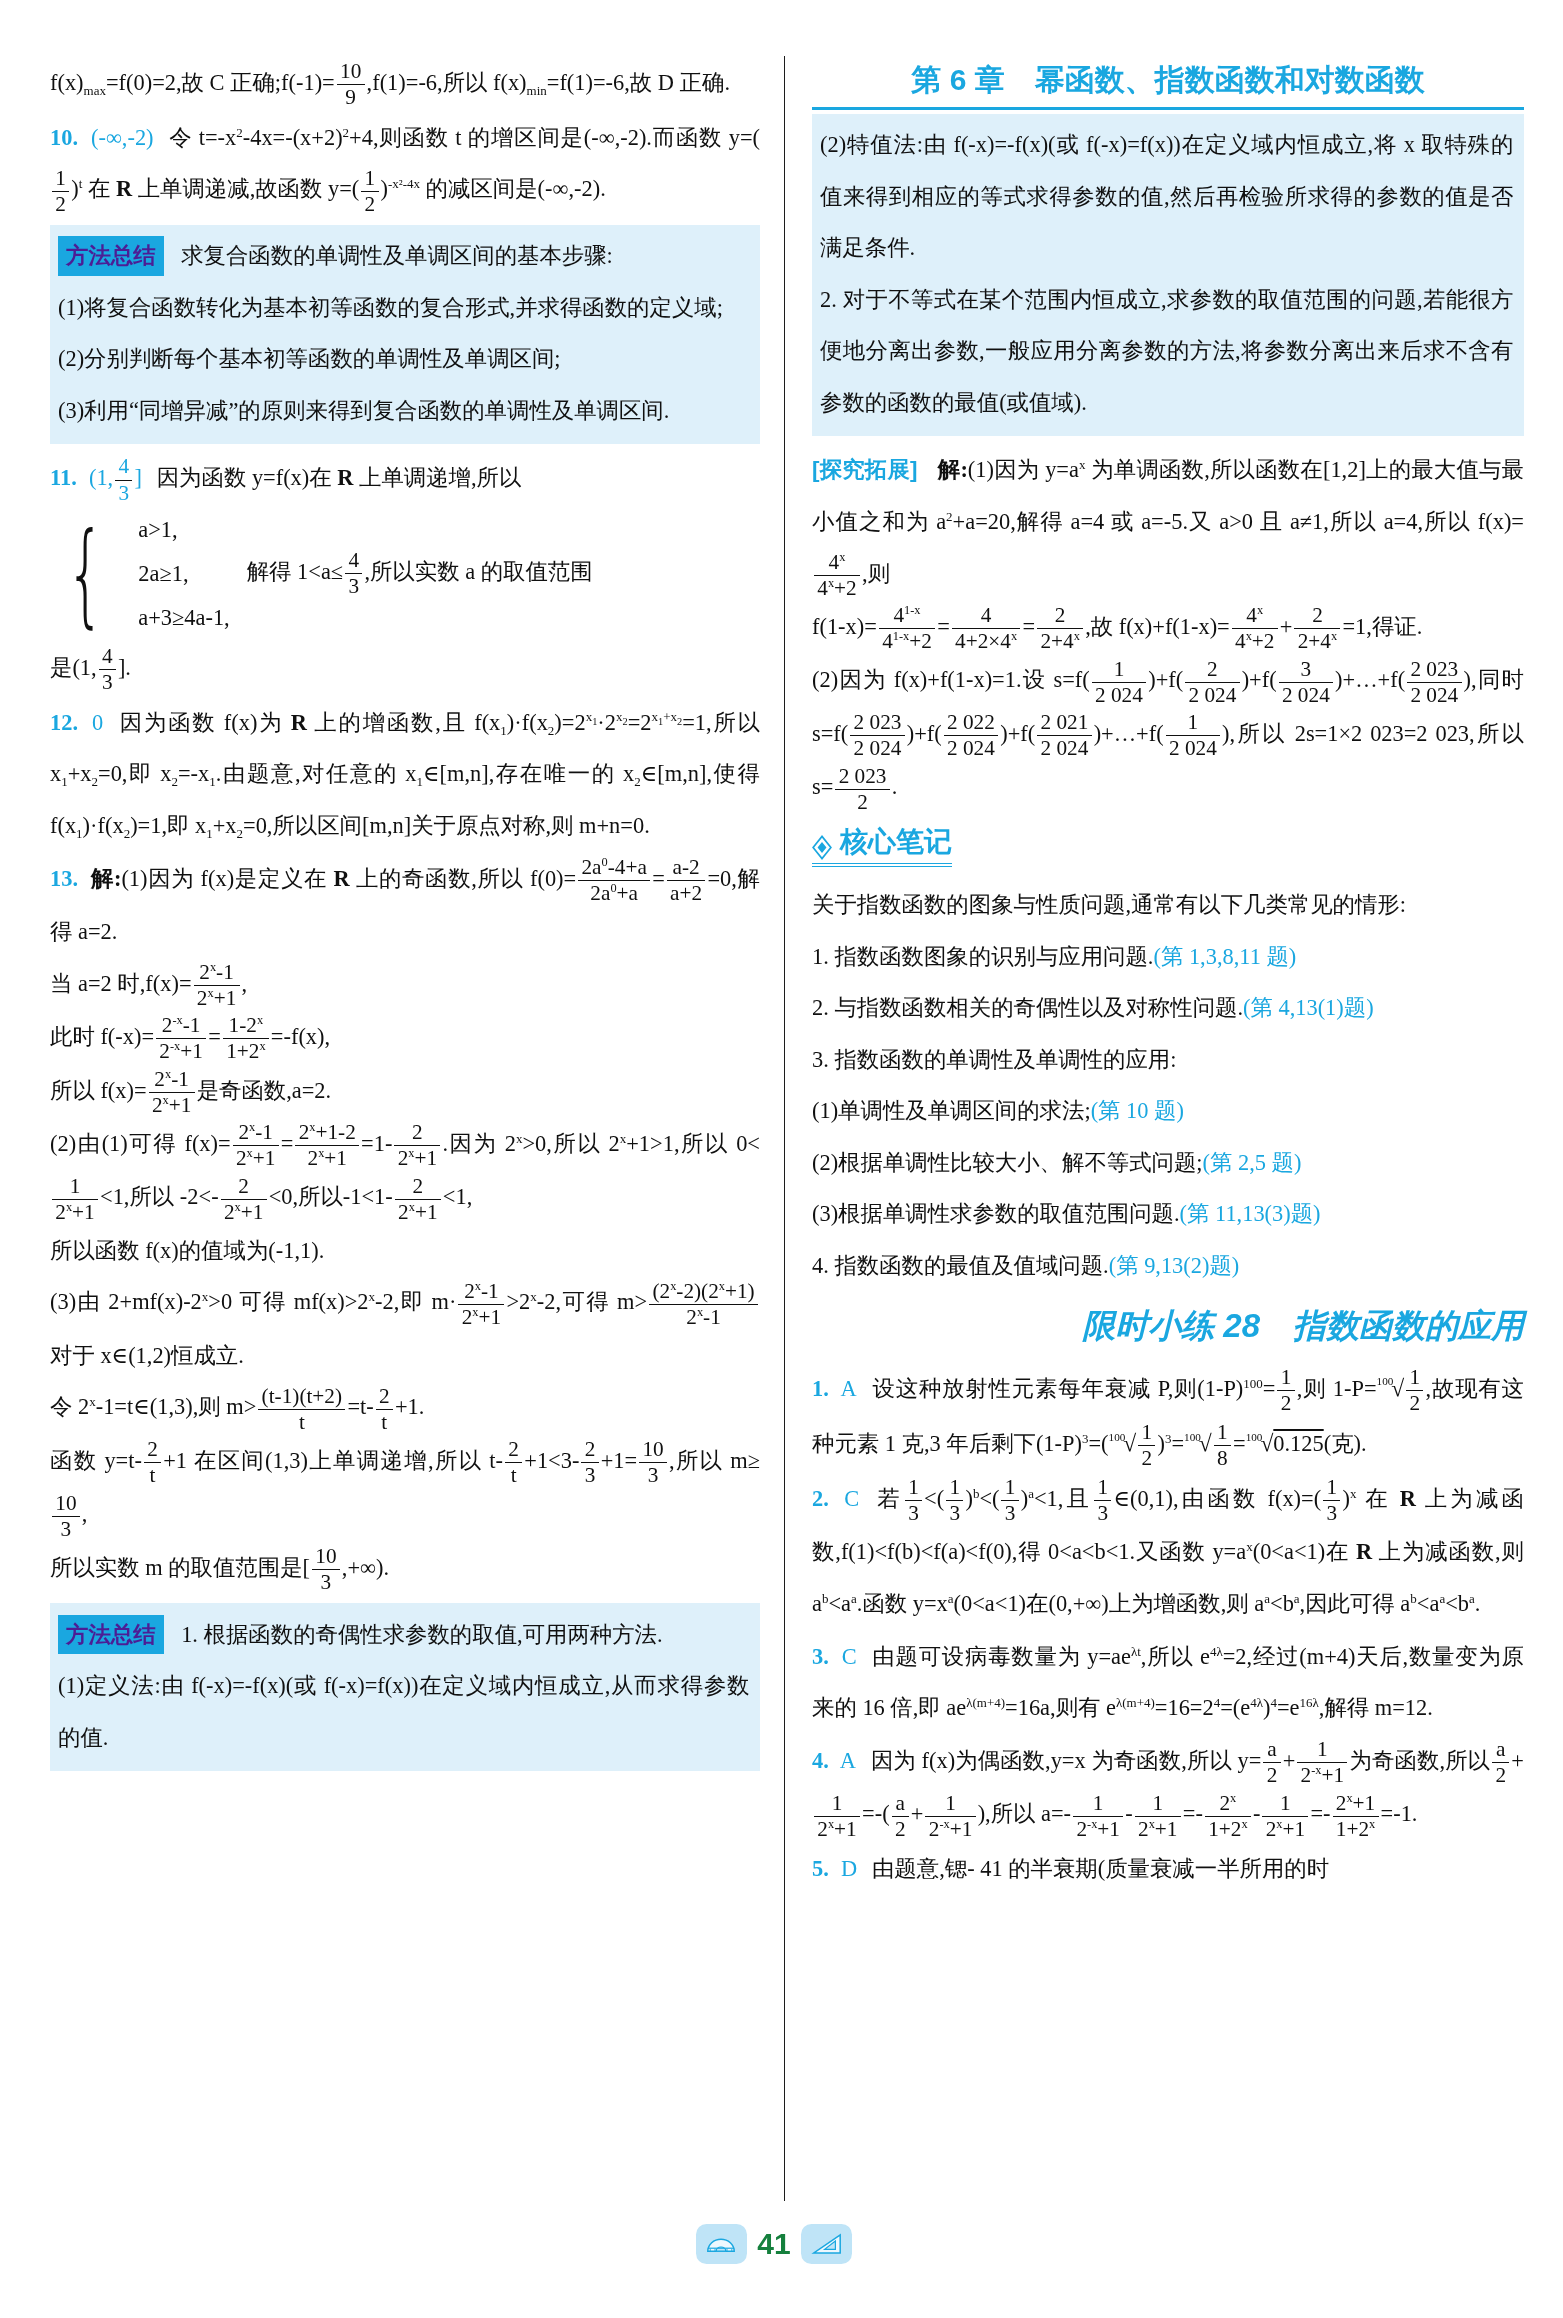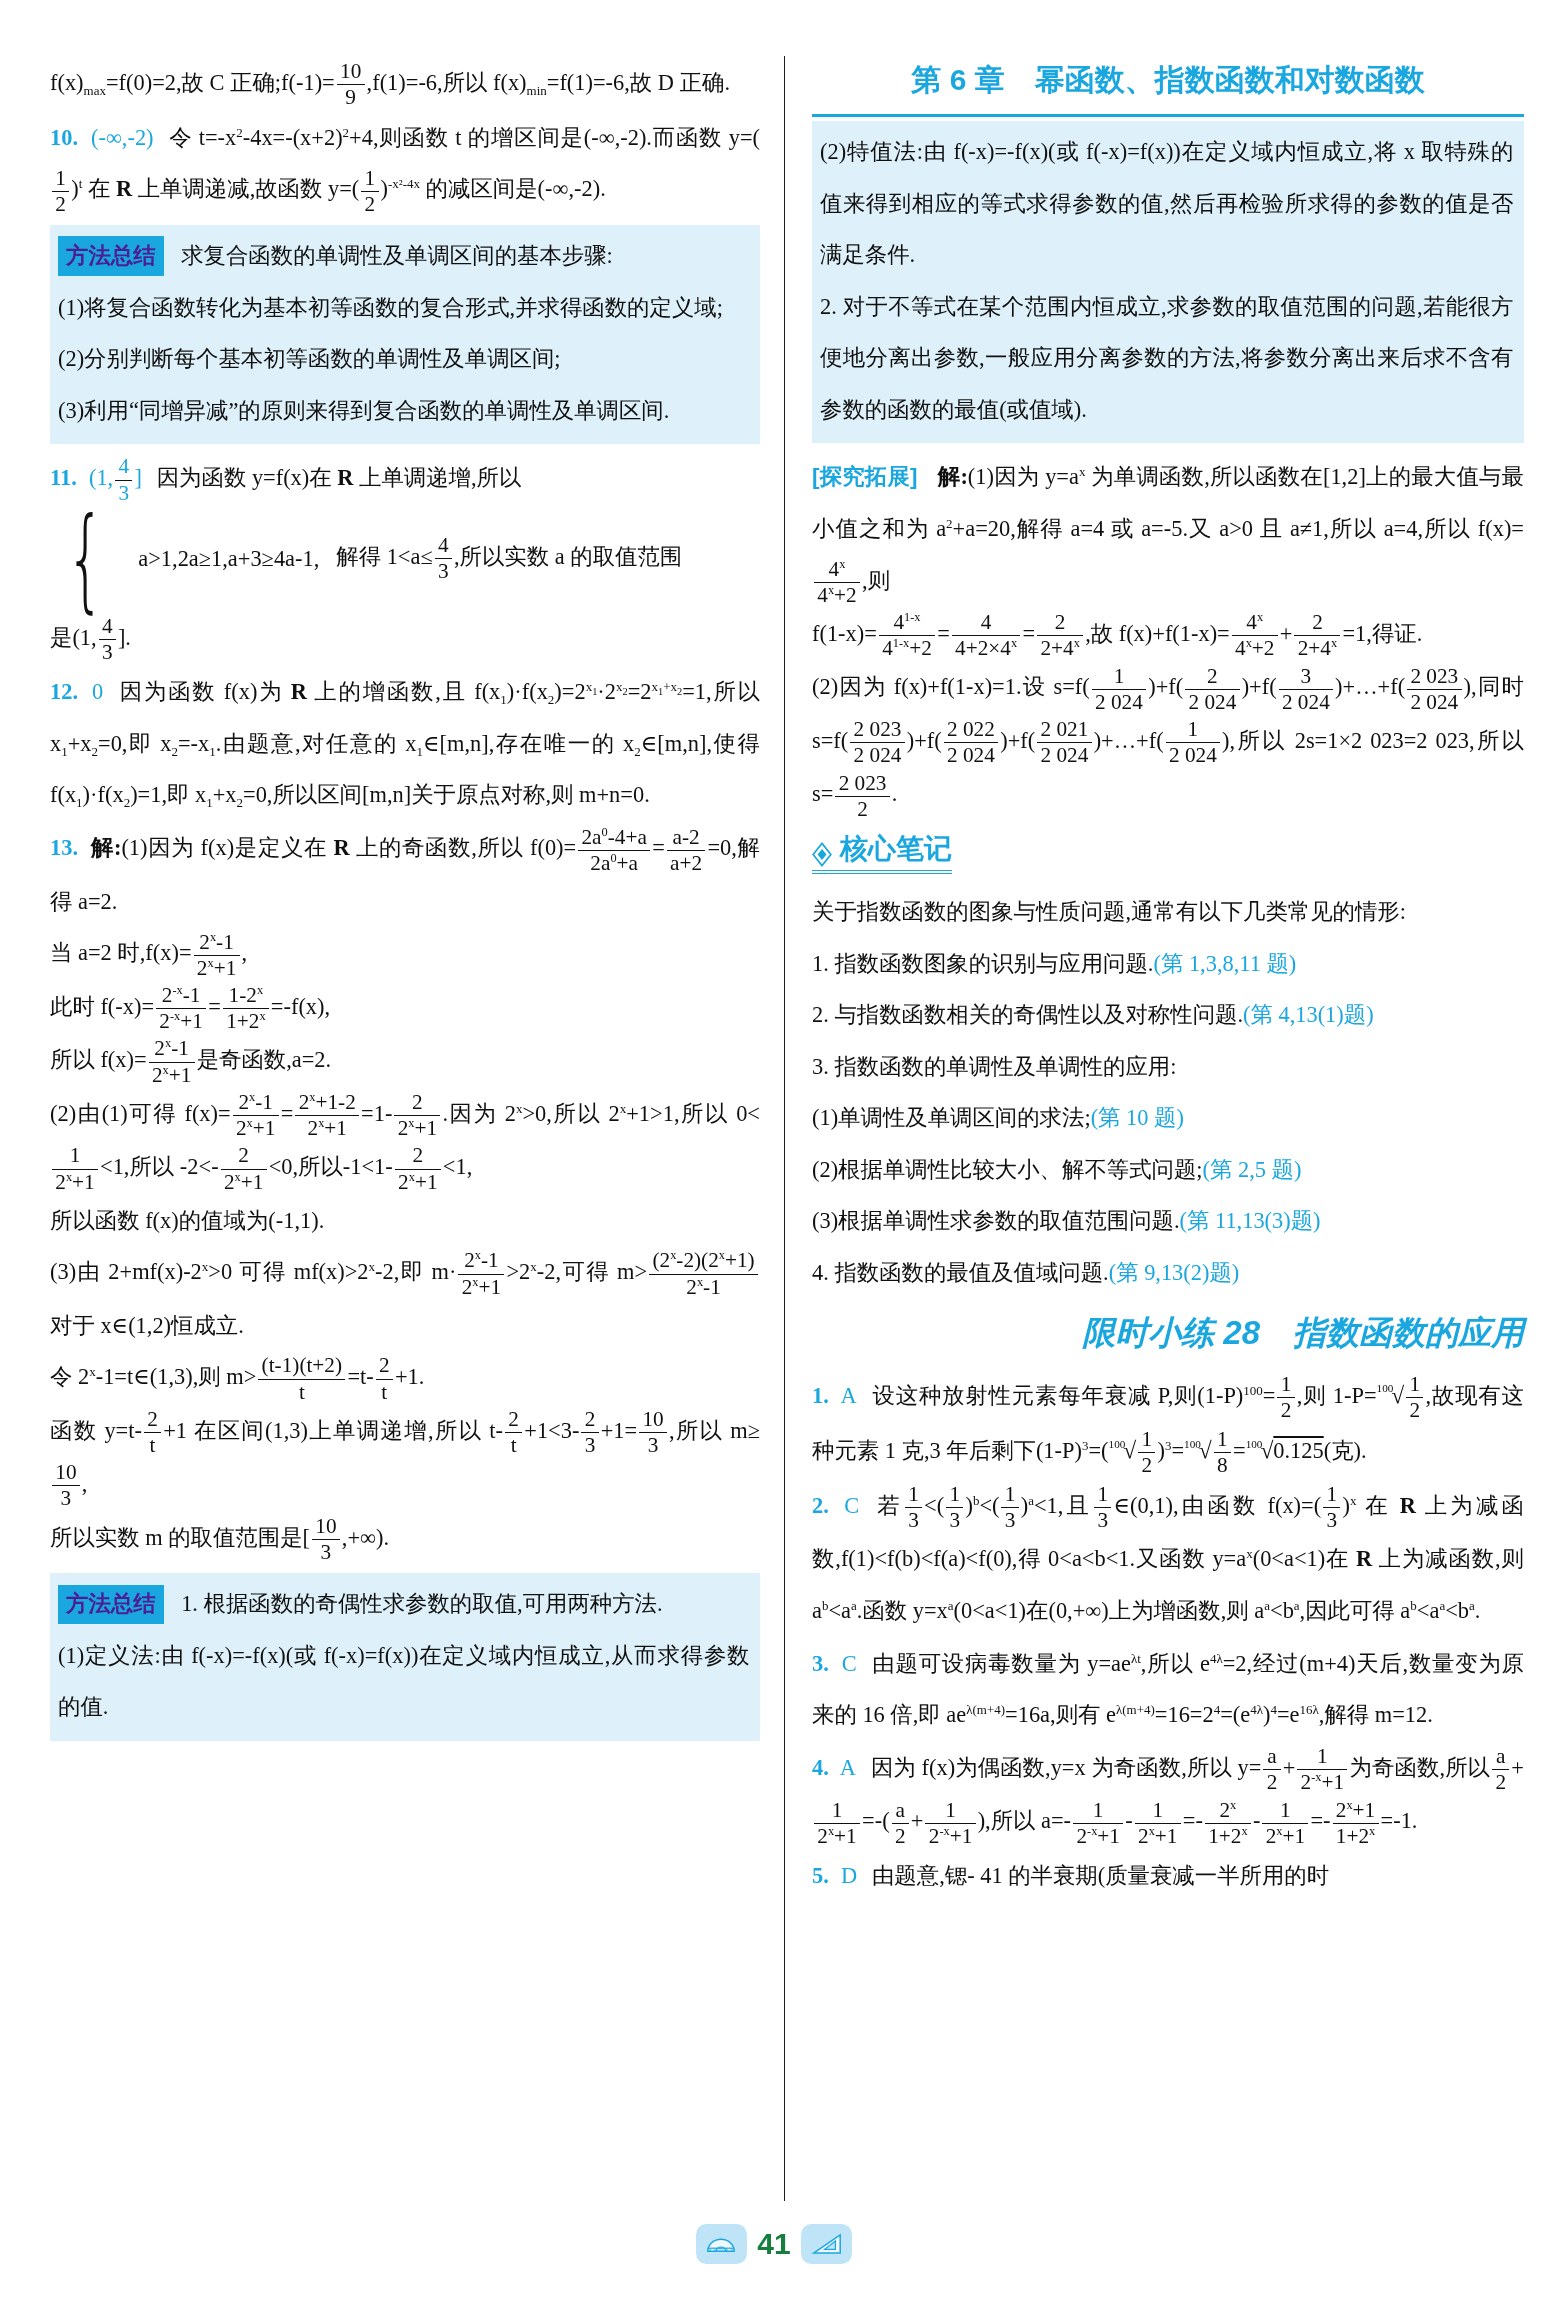--- a/index.html
+++ b/index.html
@@ -23,25 +23,25 @@
   .fd{padding:0 3.3px;}
   .ri{font-size:.5em;vertical-align:10.5px;margin-right:-2px;}
   .rs{font-size:1.05em;}
   .rv{text-decoration:overline;}
   .bluebox{background:var(--panel);padding:5.3px 10.5px 8px 8px;margin:8px 0;}
   .badge{display:inline-block;background:var(--acc);color:#4c1d95;font-weight:bold;
          font-family:"Liberation Sans","DejaVu Sans",sans-serif;padding:0.7px 8px;margin-right:12px;line-height:1.7;}
   .xbadge{color:var(--acc);font-weight:bold;font-family:"Liberation Sans","DejaVu Sans",sans-serif;margin-right:14.5px;}
   .hdr{font-family:"Liberation Sans","DejaVu Sans",sans-serif;font-weight:bold;color:var(--acc);
        font-size:30px;text-align:center;line-height:1.5;border-bottom:3.3px solid var(--acc);
-       padding-bottom:12px;margin-bottom:4px;}
+       padding-bottom:5px;margin-bottom:4px;}
   .cases{display:flex;align-items:center;gap:17px;line-height:1.95;margin:2.6px 0;}
   .brace{font-size:112px;font-weight:100;line-height:.9;transform:scaleX(.55);
          font-family:"DejaVu Sans",sans-serif;color:#111;}
-  .case-col{display:flex;flex-direction:row;}
+  .case-col{display:flex;flex-direction:column;}
   .core-head{display:inline-flex;align-items:flex-end;gap:8px;color:var(--acc);font-weight:bold;
              font-size:28px;font-family:"Liberation Sans","DejaVu Sans",sans-serif;
              border-bottom:4.6px double var(--acc);padding-bottom:2.6px;margin:9.2px 0 4px 0;line-height:1.3;}
   .drill-title{color:var(--acc);font-weight:bold;font-size:33px;text-align:right;
                font-family:"Liberation Sans","DejaVu Sans",sans-serif;line-height:1.9;margin:4px 0 2.6px 0;font-style:italic;}
   .footer{position:absolute;left:0;right:0;top:2224px;display:flex;justify-content:center;
           align-items:center;gap:10.5px;}
   .fbadge{width:51px;height:40px;background:var(--fbg);border-radius:10.5px;
           display:flex;align-items:center;justify-content:center;}
   .pageno{font-size:30px;font-weight:bold;font-family:"Liberation Sans","DejaVu Sans",sans-serif;color:#15803d;}

